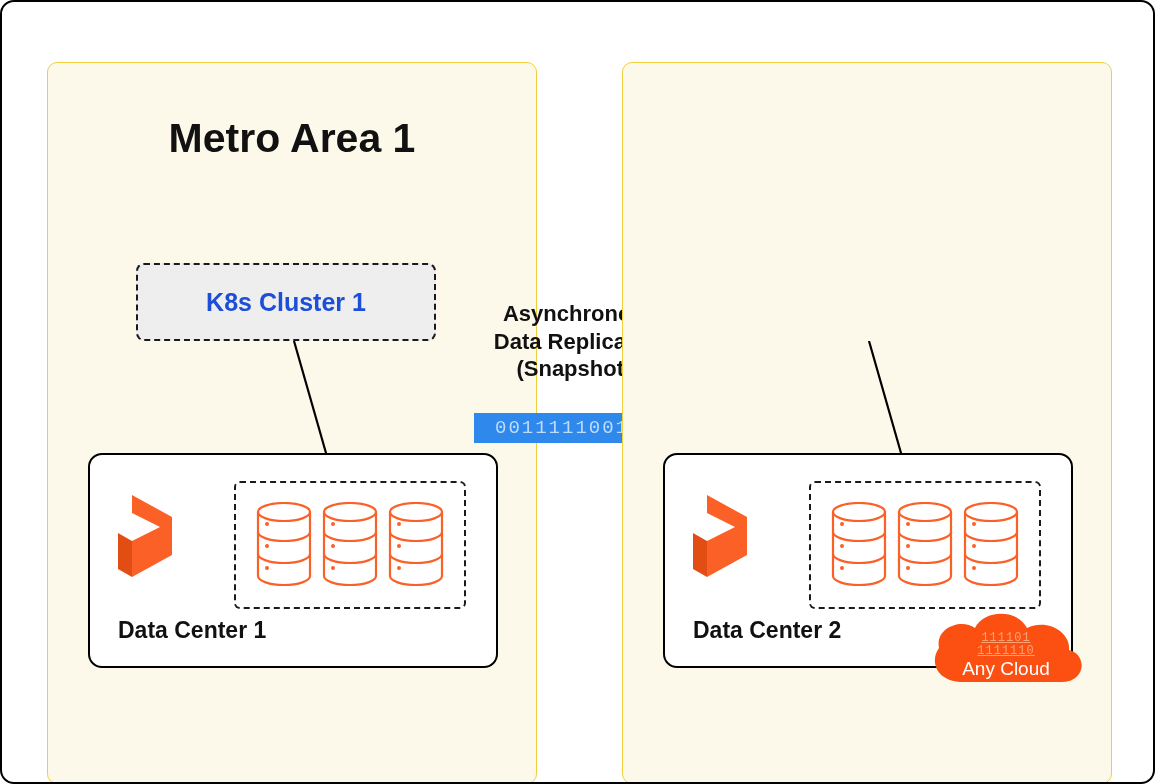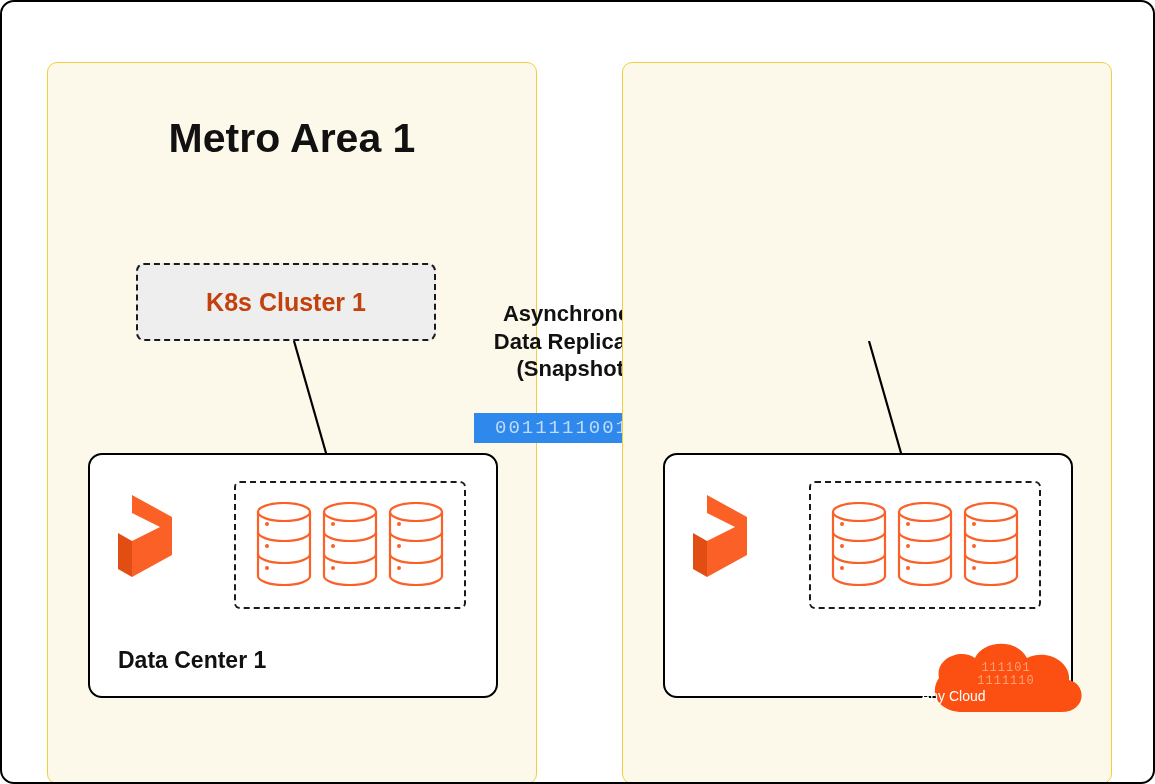--- a/index.html
+++ b/index.html
@@ -46,28 +46,28 @@
     width: 300px;
     height: 78px;
     background: #eeeeee;
     border: 2.5px dashed #1a1a1a;
     border-radius: 8px;
     display: flex;
     align-items: center;
     justify-content: center;
     font-size: 25px;
     font-weight: 700;
-    color: #c2410c;
+    color: #1d4ed8;
   }
   .datacenter-box {
     position: absolute;
     left: 40px;
     top: 390px;
     width: 410px;
-    height: 245px;
+    height: 215px;
     background: #fff;
     border: 2.5px solid #000;
     border-radius: 14px;
   }
   .dc-label {
     position: absolute;
     left: 28px;
     bottom: 22px;
     font-size: 23px;
     font-weight: 600;
@@ -152,21 +152,22 @@
     position: absolute;
     right: -20px;
     bottom: -34px;
     width: 170px;
     height: 96px;
   }
   .cloud-badge .cloud-text {
     position: absolute;
     width: 100%;
     top: 54px;
-    font-size: 14px;
+    text-align: center;
+    font-size: 19px;
     color: #fff;
     font-weight: 500;
   }
   .cloud-badge .cloud-bin {
     position: absolute;
     width: 100%;
     top: 28px;
     text-align: center;
     font-family: "Courier New", monospace;
     font-size: 12px;
@@ -298,25 +299,26 @@
           <path d="M3 30 A26 9 0 0 0 55 30" stroke="#fb6127" stroke-width="2.2" fill="none"></path>
           <circle cx="12" cy="22" r="2" fill="#fb6127"></circle>
           <path d="M3 30 V52 M55 30 V52" stroke="#fb6127" stroke-width="2.2" fill="none"></path>
           <path d="M3 52 A26 9 0 0 0 55 52" stroke="#fb6127" stroke-width="2.2" fill="none"></path>
           <circle cx="12" cy="44" r="2" fill="#fb6127"></circle>
           <path d="M3 52 V74 M55 52 V74" stroke="#fb6127" stroke-width="2.2" fill="none"></path>
           <path d="M3 74 A26 9 0 0 0 55 74" stroke="#fb6127" stroke-width="2.2" fill="none"></path>
           <circle cx="12" cy="66" r="2" fill="#fb6127"></circle>
         </svg>
       </div>
+      <div class="dc-label">Data Center 2</div>
 
       <div class="cloud-badge">
         <svg width="170" height="96" viewBox="0 0 170 96">
           <path d="M42 78 C16 78 8 58 18 44 C14 24 40 14 54 24 C62 6 96 4 106 24 C126 14 150 28 148 46 C166 50 166 78 140 78 Z" fill="#fb5012"></path>
         </svg>
-        <div class="cloud-bin" style="white-space:pre;">111101
+        <div class="cloud-bin" style="white-space:pre;text-decoration:underline;">111101
 1111110</div>
         <div class="cloud-text">Any Cloud</div>
       </div>
     </div>
   </div>
 
 </div>
 
 </body></html>

